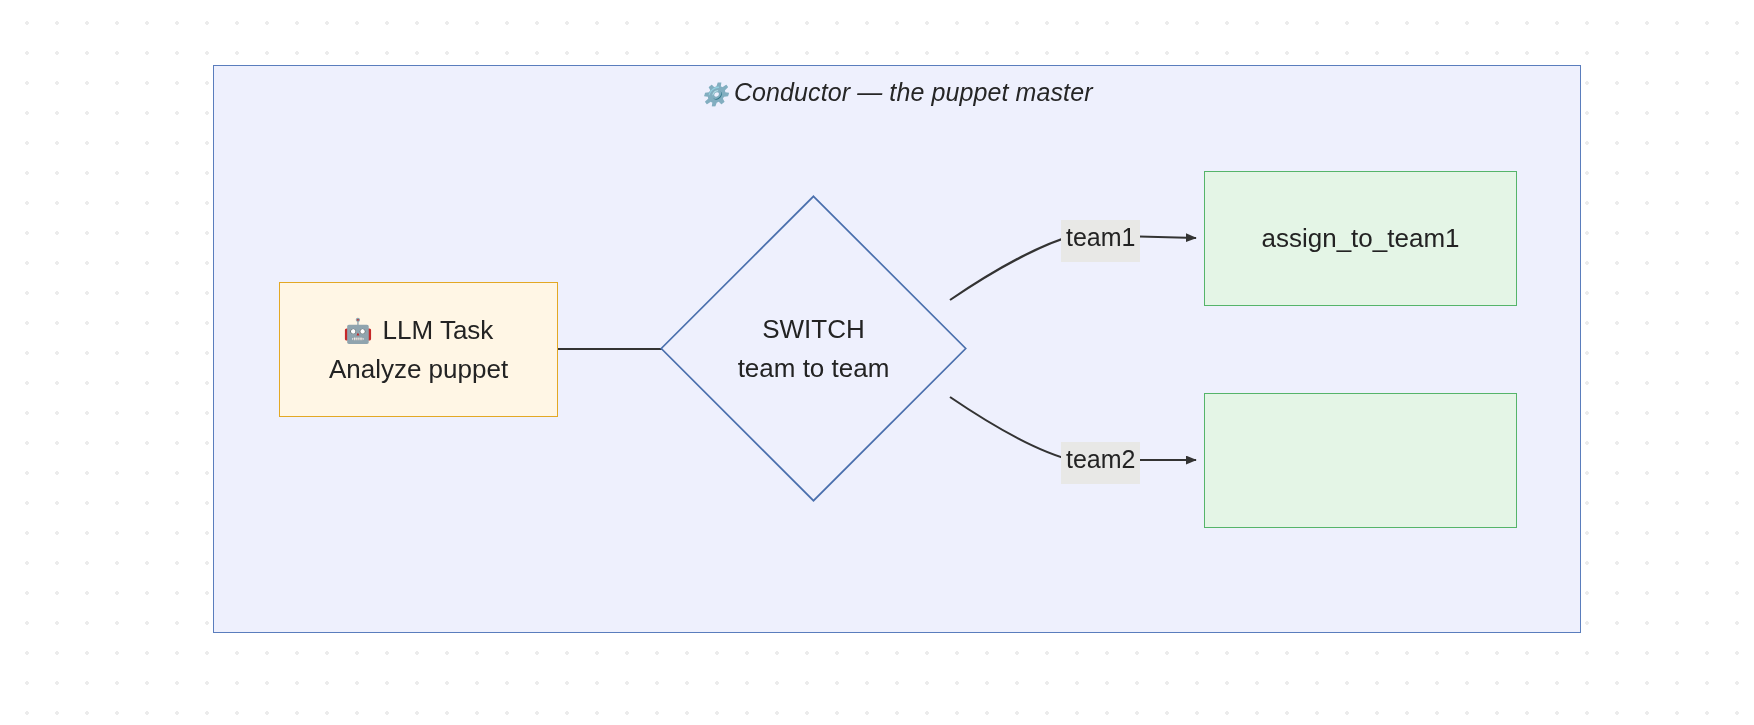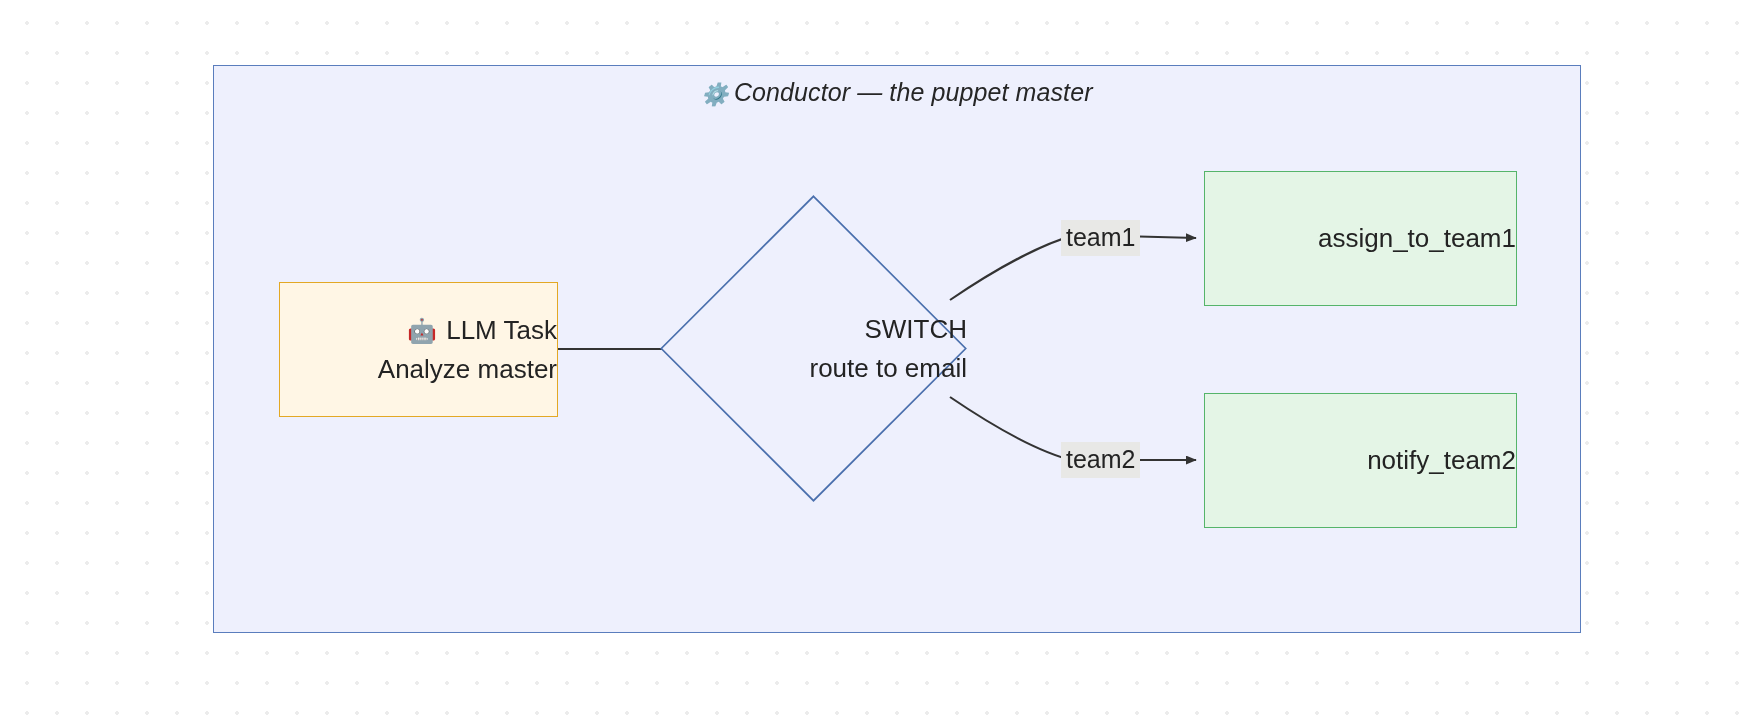--- a/index.html
+++ b/index.html
@@ -65,21 +65,21 @@
     height: 725px;
     pointer-events: none;
   }
 
   
   .node {
     position: absolute;
     box-sizing: border-box;
     display: flex;
     flex-direction: column;
-    align-items: flex-end;
+    align-items: center;
     justify-content: center;
     text-align: center;
     color: #232323;
     font-size: 26px;
     line-height: 1.48;
   }
 
   .node-llm {
     left: 279px;
     top: 282px;
@@ -123,21 +123,21 @@
     pointer-events: none;
   }
 
   
   .edge-label {
     position: absolute;
     background: #e8e8e6;
     color: #232323;
     font-size: 25px;
     line-height: 1.1;
-    padding: 4px 5px 4px 5px;
+    padding: 4px 5px 10px 5px;
     white-space: nowrap;
   }
   .edge-label-team1 { left: 1061px; top: 220px; }
   .edge-label-team2 { left: 1061px; top: 442px; }
 </style>
 </head>
 <body>
 
 <div id="flow-canvas">
 
@@ -161,35 +161,34 @@
 
     <path d="M 950,397 C 1000,431 1045,454 1075,461" fill="none" stroke="#333333" stroke-width="2.1"></path>
     <path d="M 1120,460 L 1196,460" fill="none" stroke="#333333" stroke-width="2.1" marker-end="url(#arrowhead)"></path>
   </svg>
 
   <div class="node node-llm">
     <div class="line-1">
       <span class="robot-emoji">🤖</span>
       <span>LLM Task</span>
     </div>
-    <div>Analyze master</div>
+    <div>Analyze puppet</div>
   </div>
 
   <div class="node node-switch">
     <svg class="diamond-svg" width="307" height="307" viewBox="0 0 307 307">
       <polygon points="153.5,1.3 305.7,153.5 153.5,305.7 1.3,153.5" fill="#eef0fd" stroke="#4a6fad" stroke-width="1.7"></polygon>
     </svg>
     <div class="diamond-label">SWITCH</div>
-    <div class="diamond-label">route to email</div>
+    <div class="diamond-label">team to team</div>
   </div>
 
   <div class="node node-green node-green-1">
     <div>assign_to_team1</div>
   </div>
 
   <div class="node node-green node-green-2">
-    <div>notify_team2</div>
   </div>
 
   <div class="edge-label edge-label-team1">team1</div>
   <div class="edge-label edge-label-team2">team2</div>
 
 </div>
 
 </body></html>

